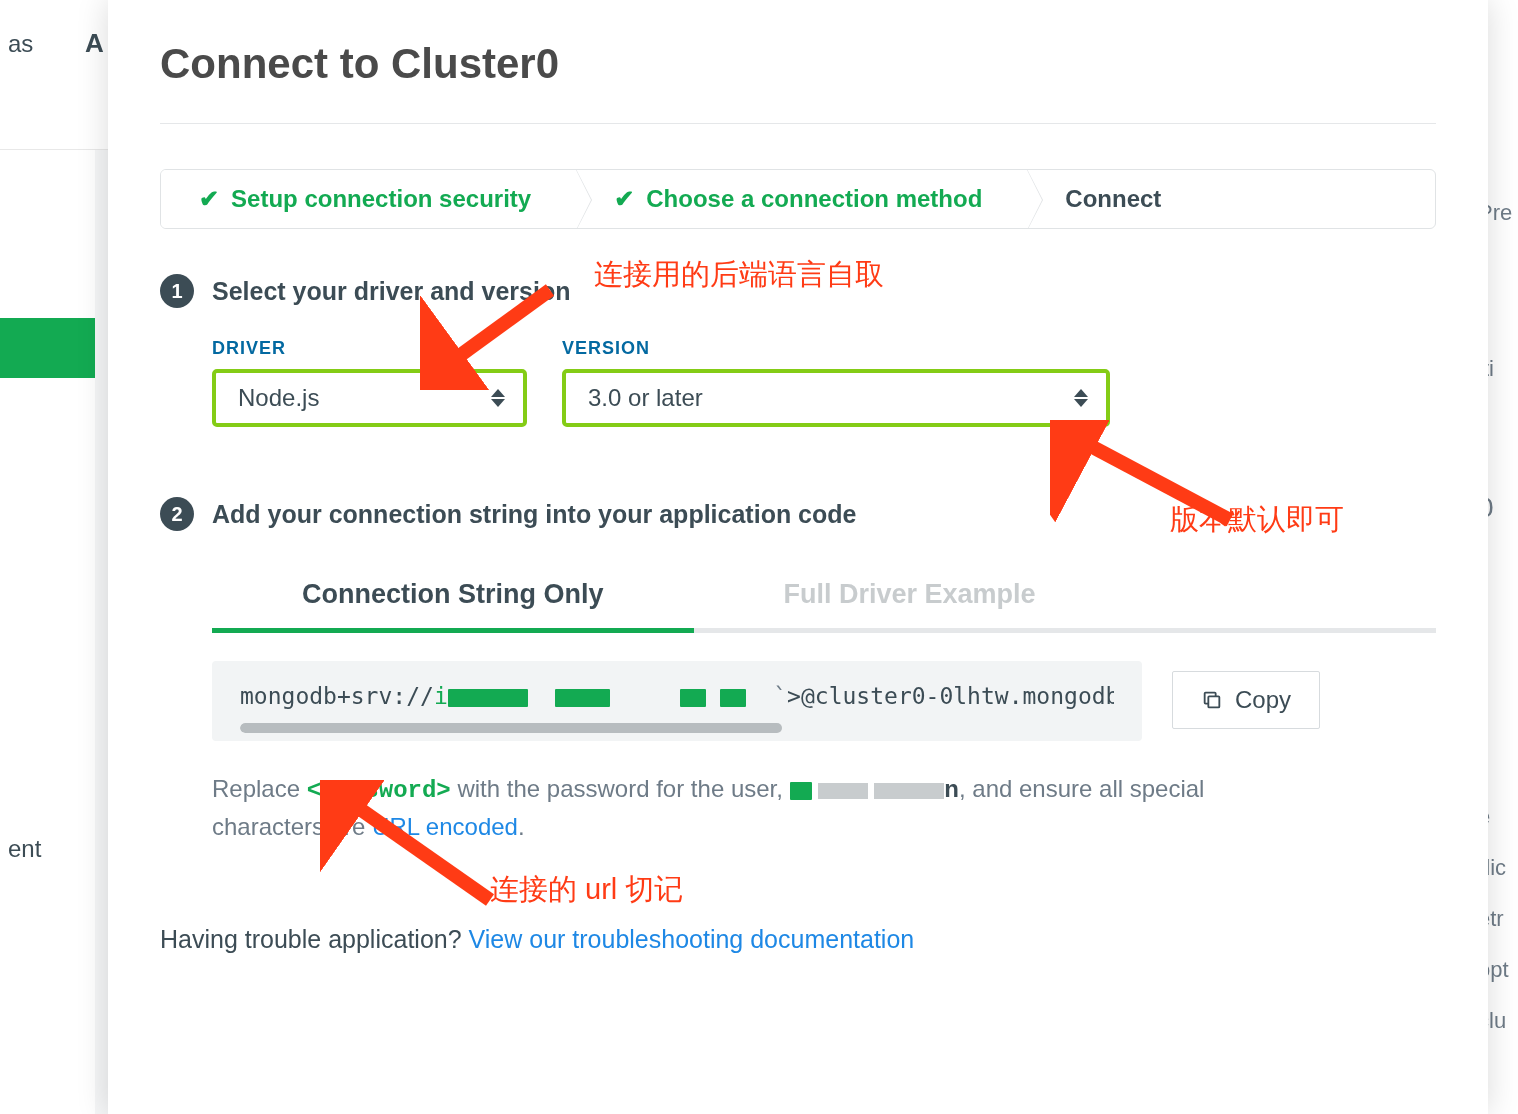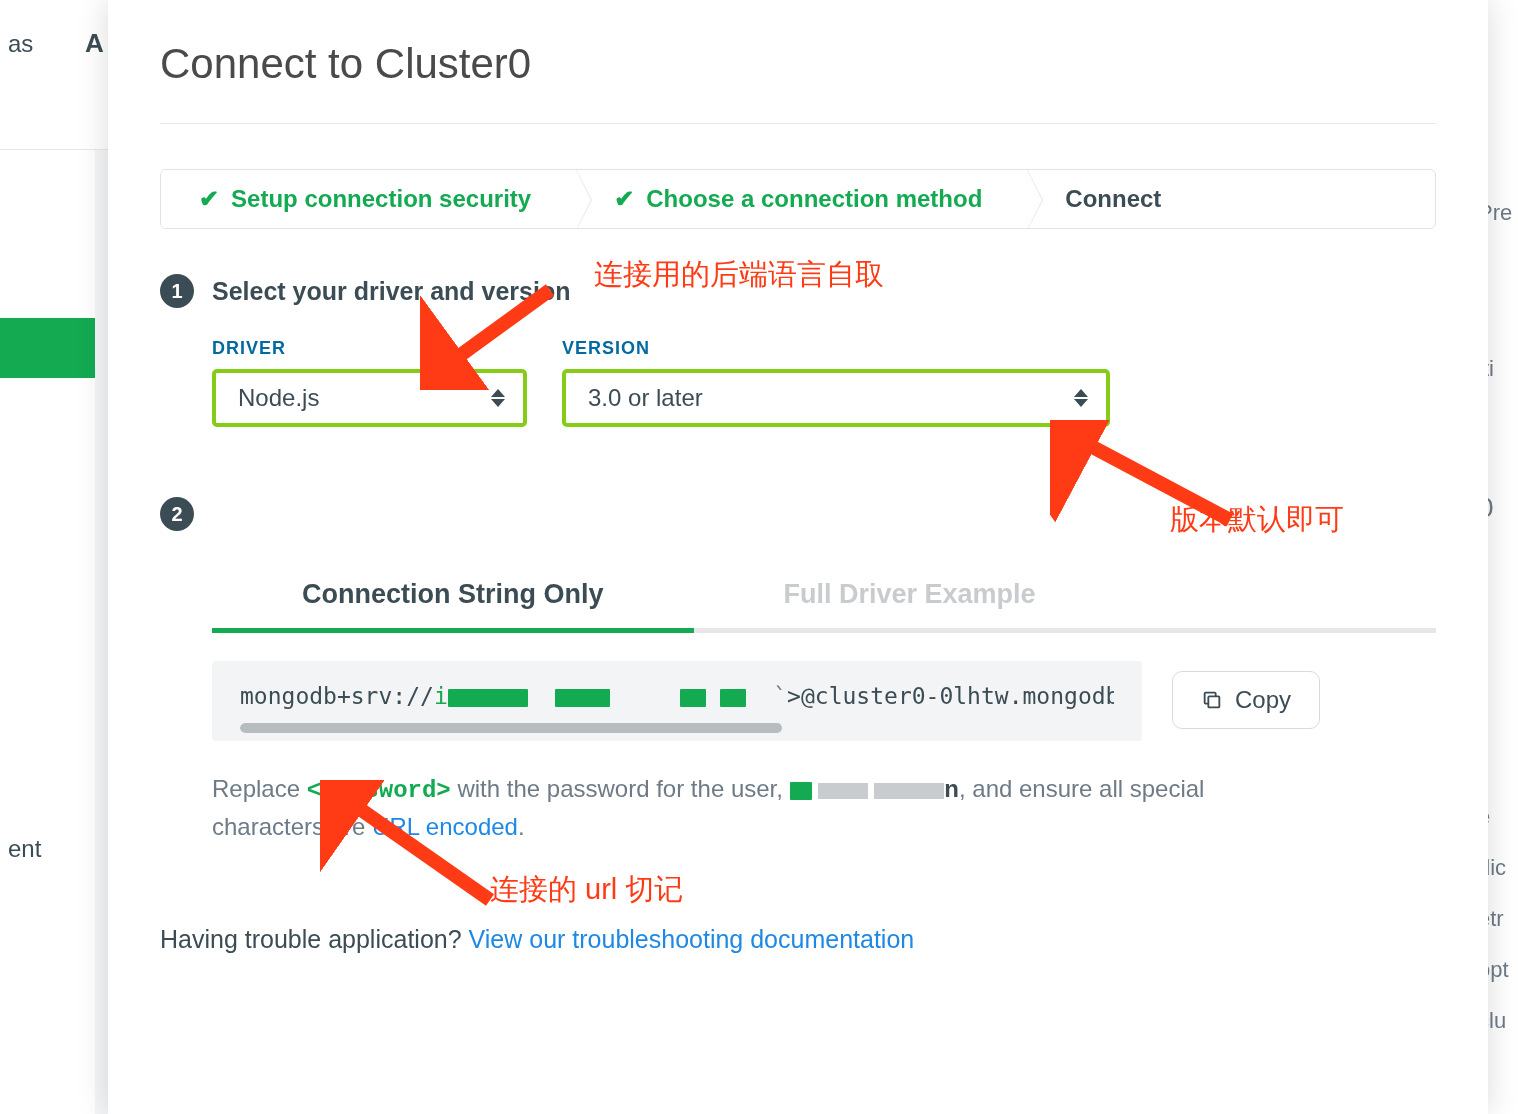--- a/index.html
+++ b/index.html
@@ -6,21 +6,21 @@
 body{font-family:-apple-system,BlinkMacSystemFont,"Segoe UI",Helvetica,Arial,sans-serif;background:#f5f6f7;width:1518px;height:1114px;overflow:hidden;position:relative}
 
 .backdrop{position:absolute;inset:0;background:#f5f6f7}
 .bg-topbar{position:absolute;left:0;top:0;width:100%;height:150px;background:#fff;border-bottom:1px solid #e8e8e8}
 .bg-leftcol{position:absolute;left:0;top:150px;width:95px;height:1000px;background:#fff}
 .bg-greenbar{position:absolute;left:0;top:318px;width:95px;height:60px;background:#13aa52}
 .bg-right{position:absolute;right:0;top:0;width:40px;height:1114px;background:#fff;color:#6e7b87;font-size:22px;padding-top:180px;letter-spacing:0}
 .bg-right div{margin-bottom:60px;text-align:left;white-space:nowrap}
 
 .modal{position:absolute;left:108px;top:0;width:1380px;height:1114px;background:#fff;box-shadow:0 0 30px rgba(0,0,0,.15);padding:20px 52px 0 52px}
-.modal-title{font-size:42px;font-weight:400;color:#4a4a4a;margin:20px 0 35px 0}
+.modal-title{font-size:42px;font-weight:700;color:#4a4a4a;margin:20px 0 35px 0}
 .hr{border:none;border-top:1px solid #e5e7e9;margin-bottom:45px}
 
 .steps{display:flex;border:1px solid #e0e3e5;border-radius:6px;overflow:hidden;margin-bottom:45px;height:60px}
 .step{position:relative;display:flex;align-items:center;padding:0 45px 0 38px;font-size:24px;font-weight:600;color:#6e7b87;background:#fff}
 .step.done{color:#13aa52}
 .step.active{color:#3c4c55;font-weight:700}
 .step-check{margin-right:12px;color:#13aa52;font-weight:900}
 .step::after{content:"";position:absolute;right:-15px;top:0;width:0;height:0;border-top:30px solid transparent;border-bottom:30px solid transparent;border-left:15px solid #fff;z-index:2}
 .step::before{content:"";position:absolute;right:-16px;top:-1px;width:0;height:0;border-top:31px solid transparent;border-bottom:31px solid transparent;border-left:16px solid #e0e3e5;z-index:1}
 .step:last-child::after,.step:last-child::before{display:none}
@@ -44,21 +44,21 @@
 .tabs-rest{flex:1;border-bottom:5px solid #e5e7e9}
 
 .code-wrap{margin-left:52px;margin-top:28px;display:flex;gap:30px;align-items:flex-start}
 .code-box{flex:0 0 930px;max-width:930px;background:#f2f4f5;border-radius:4px;padding:22px 28px 8px 28px}
 .code-line{font-family:"SFMono-Regular",Menlo,Consolas,monospace;font-size:23px;color:#3c4c55;white-space:nowrap;overflow:hidden}
 .code-sens{color:#13aa52}
 .redact{display:inline-block;background:#13aa52;height:18px;vertical-align:middle;border-radius:1px}
 .scroll-track{height:10px;margin-top:14px;width:100%;background:#f2f4f5;border-radius:5px;overflow:hidden}
 .scroll-thumb{height:10px;width:62%;background:#b7bcbf;border-radius:5px}
 
-.copy-btn{height:58px;padding:0 28px;border:1px solid #d7dbde;border-radius:10px;background:#fff;display:flex;align-items:center;gap:12px;font-size:24px;color:#3c4c55;cursor:pointer;margin-top:10px}
+.copy-btn{height:58px;padding:0 28px;border:1px solid #d7dbde;border-radius:2px;background:#fff;display:flex;align-items:center;gap:12px;font-size:24px;color:#3c4c55;cursor:pointer;margin-top:10px}
 .copy-btn svg{width:22px;height:22px}
 
 .note{margin-left:52px;margin-top:30px;font-size:24px;color:#6e7b87;line-height:1.5;max-width:1060px}
 .note .pw{color:#13aa52;font-family:Liberation Mono, monospace;font-weight:700}
 .note .link{color:#1e88e5;cursor:pointer}
 .redact-grey{display:inline-block;background:#c8ccce;height:16px;vertical-align:middle}
 
 .trouble{margin-top:80px;font-size:25px;color:#3c4c55}
 .trouble .link{color:#1e88e5;cursor:pointer}
 
@@ -138,20 +138,21 @@
           <svg width="14" height="8" viewBox="0 0 14 8">
               <polygon points="0,0 14,0 7,8" fill="#3c4c55"></polygon>
             </svg>
         </span>
       </div>
     </div>
   </div>
 
   <div class="section-head">
     <div class="num-badge">2</div>
+    <div class="section-title">Add your connection string into your application code</div>
   </div>
 
   <div class="tabs">
     <div class="tab active">Connection String Only</div>
     <div class="tab">Full Driver Example</div>
     <div class="tabs-rest"></div>
   </div>
 
   <div class="code-wrap">
     <div class="code-box">

